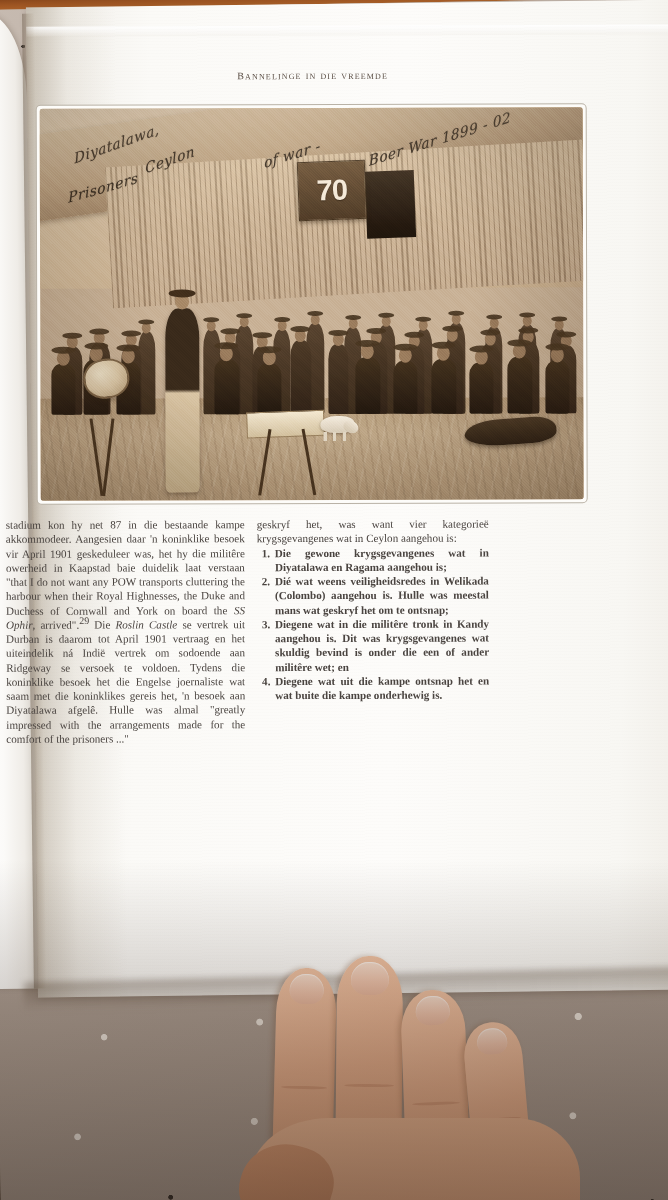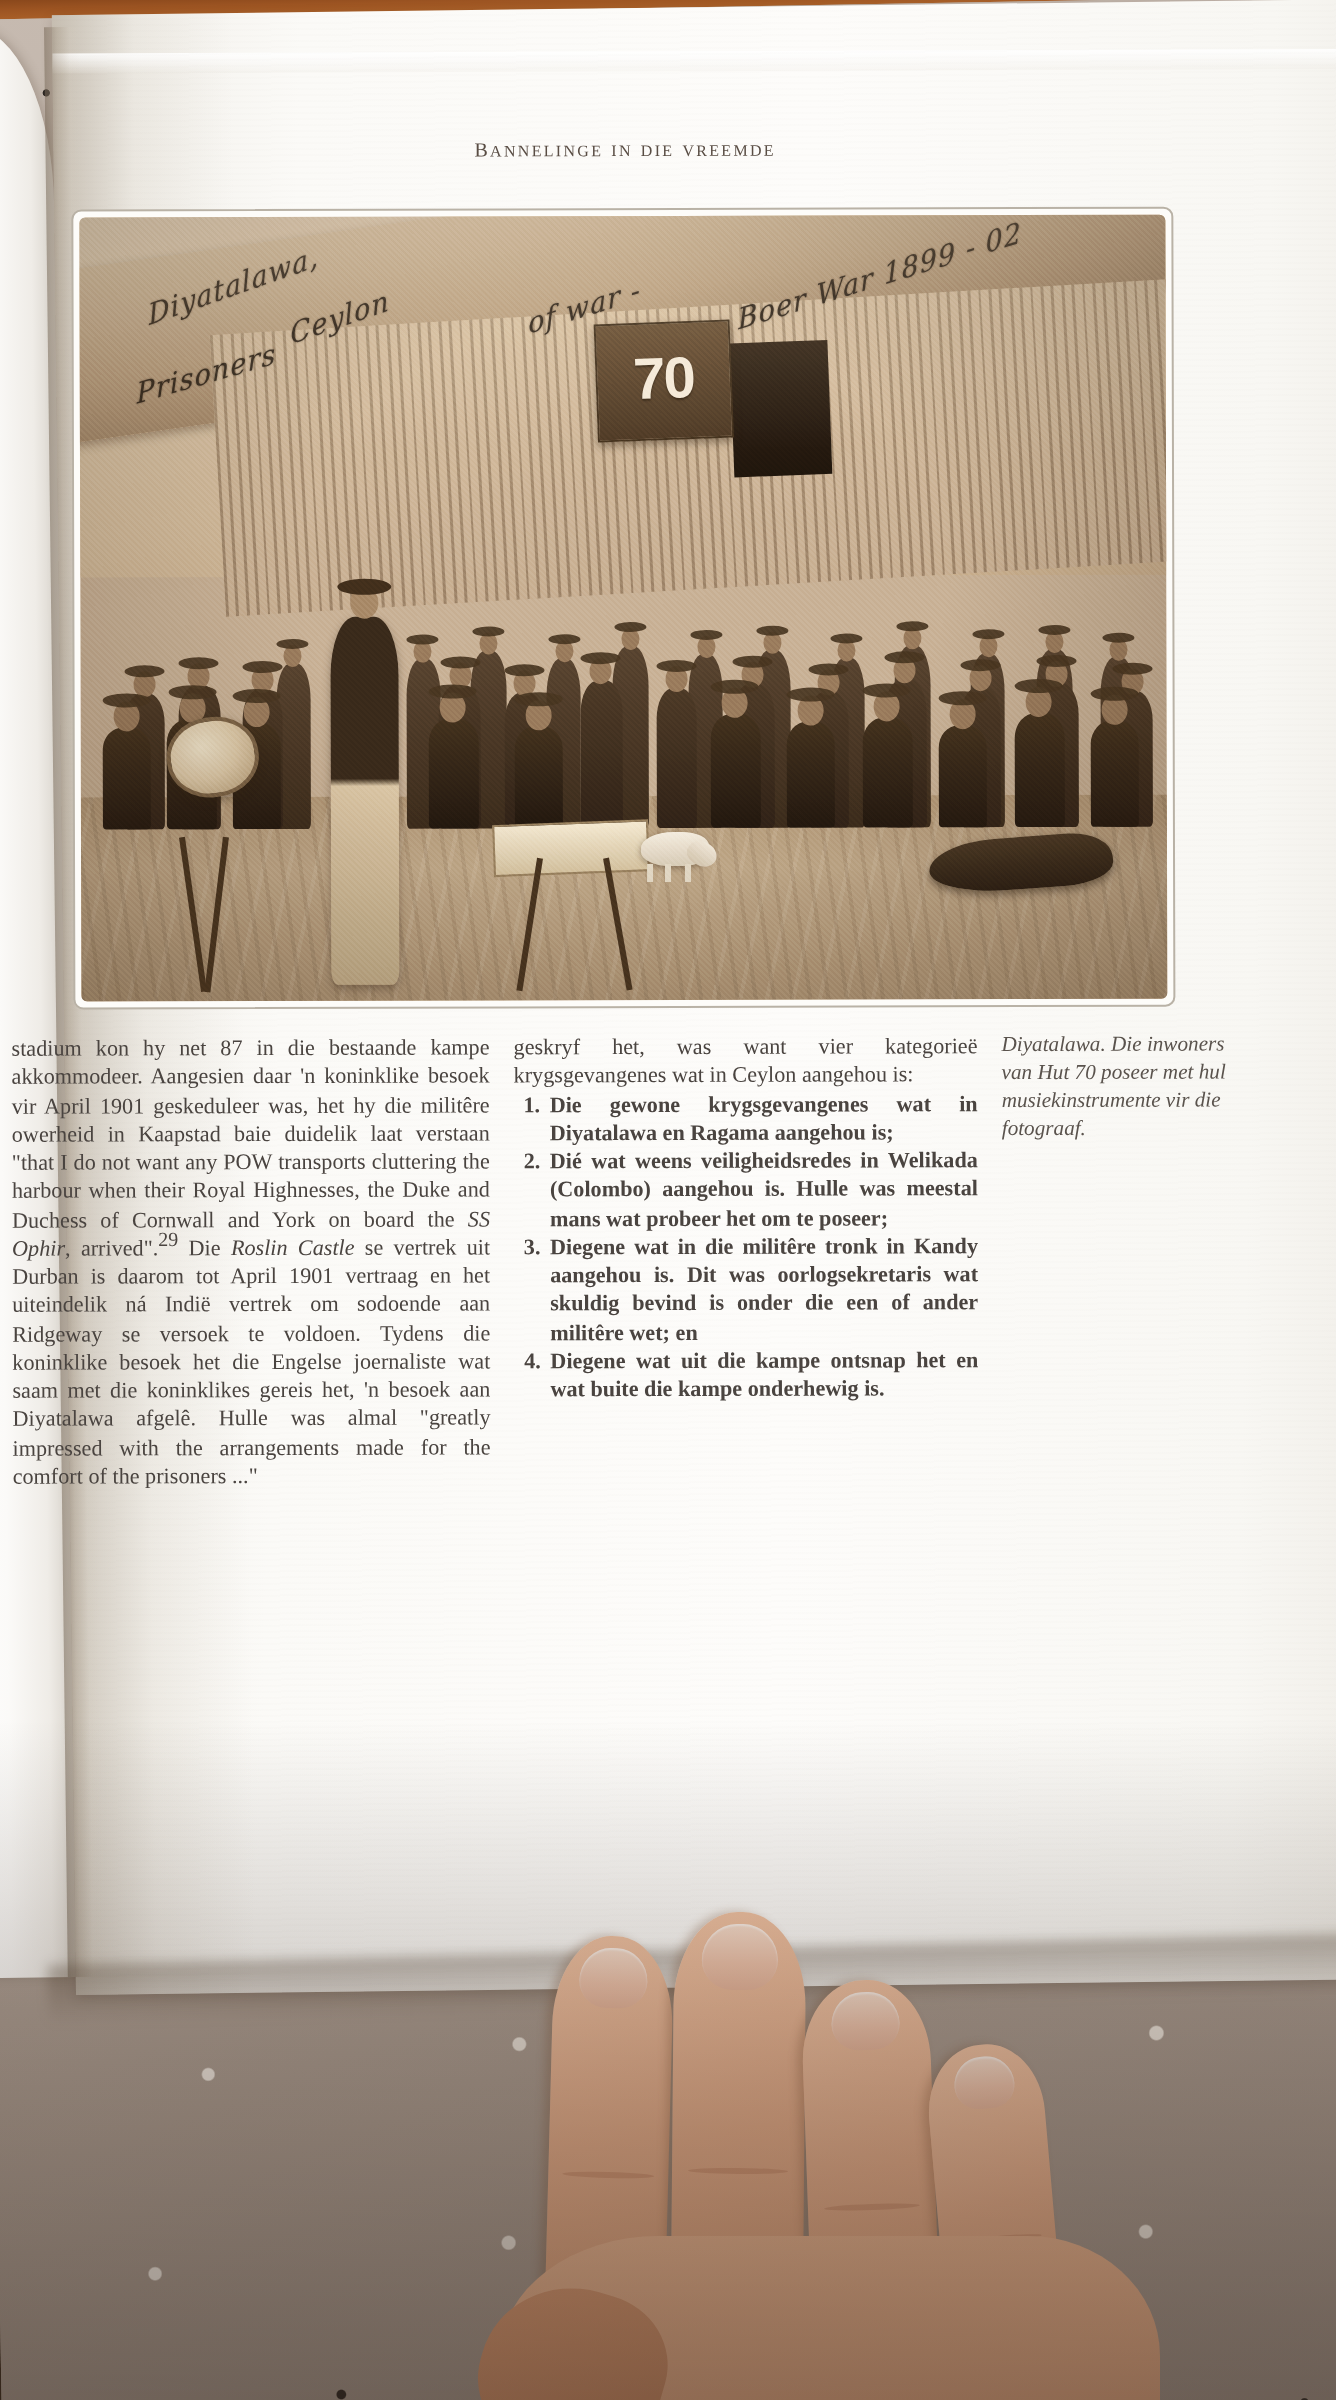--- a/index.html
+++ b/index.html
@@ -742,29 +742,26 @@
       <div class="columns">
 
         <div class="col col-1">
           <p><span>stadium kon hy net 87 in die bestaande kampe akkommodeer. Aangesien daar 'n koninklike besoek vir April 1901 geskeduleer was, het hy die militêre owerheid in Kaapstad baie duidelik laat verstaan "that I do not want any POW transports cluttering the harbour when their Royal Highnesses, the Duke and Duchess of Cornwall and York on board the </span><i>SS Ophir</i><span>, arrived".</span><sup>29</sup><span> Die </span><i>Roslin Castle</i><span> se vertrek uit Durban is daarom tot April 1901 vertraag en het uiteindelik ná Indië vertrek om sodoende aan Ridgeway se versoek te voldoen. Tydens die koninklike besoek het die Engelse joernaliste wat saam met die koninklikes gereis het, 'n besoek aan Diyatalawa afgelê. Hulle was almal "greatly impressed with the arrangements made for the comfort of the prisoners ..."</span></p>
         </div>
 
         <div class="col col-2">
           <p>geskryf het, was want vier kategorieë krygsgevangenes wat in Ceylon aangehou is:</p>
           <ol class="cat-list">
             <li>Die gewone krygsgevangenes wat in Diyatalawa en Ragama aangehou is;</li>
-            <li>Dié wat weens veiligheidsredes in Welikada (Colombo) aangehou is. Hulle was meestal mans wat probeer het om te poseer;</li>
-            <li>Diegene wat in die militêre tronk in Kandy aangehou is. Dit was oorlogsekretaris wat skuldig bevind is onder die een of ander militêre wet; en</li>
+            <li>Dié wat weens veiligheidsredes in Welikada (Colombo) aangehou is. Hulle was meestal mans wat geskryf het om te ontsnap;</li>
+            <li>Diegene wat in die militêre tronk in Kandy aangehou is. Dit was krygsgevangenes wat skuldig bevind is onder die een of ander militêre wet; en</li>
             <li>Diegene wat uit die kampe ontsnap het en wat buite die kampe onderhewig is.</li>
           </ol>
         </div>
 
-        <div class="col col-3">
-          <p class="caption">Diyatalawa. Die inwoners van Hut 70 poseer met hul musiekinstrumente vir die fotograaf.</p>
-        </div>
 
       </div>
     </div>
 
     <div class="book-shadow"></div>
   </div>
 
   <div class="hand">
     <div class="finger f-index">
       <div class="nail"></div>

